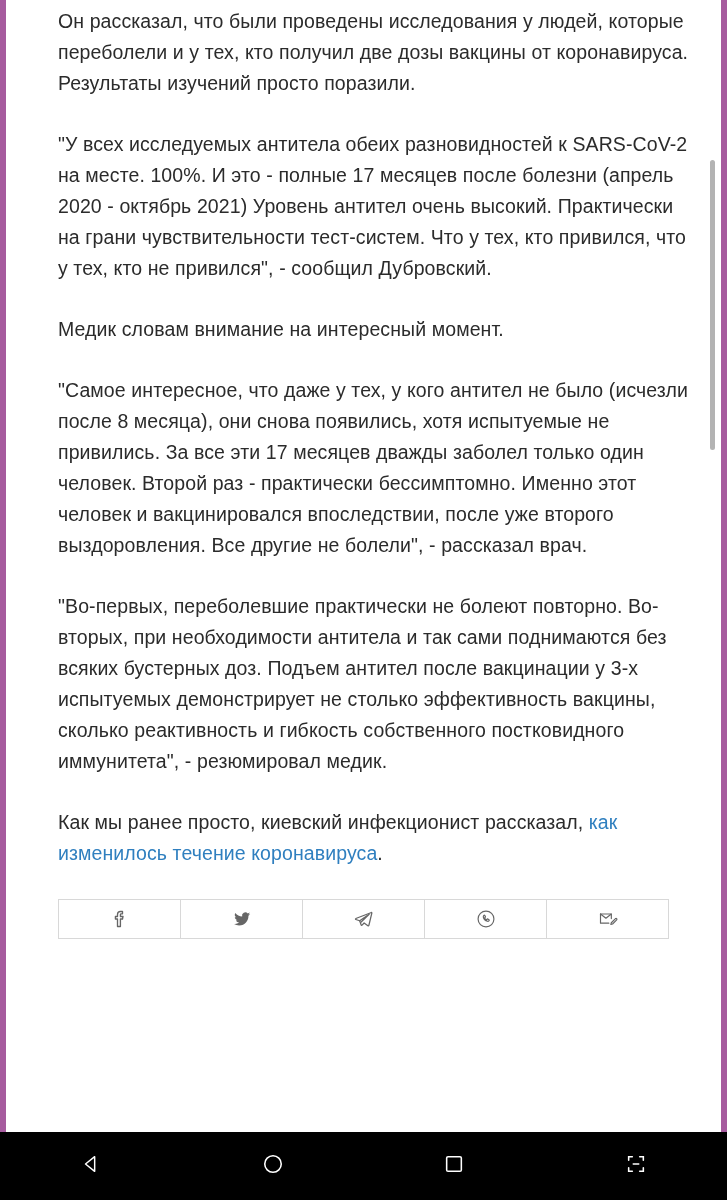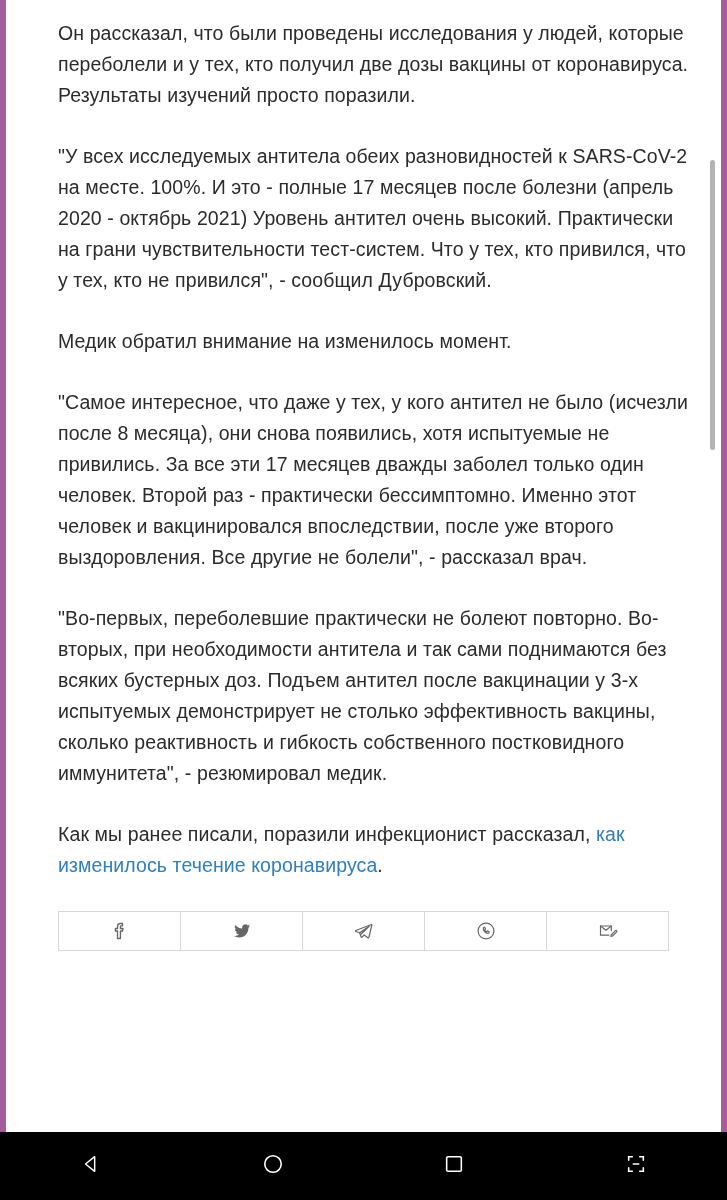--- a/index.html
+++ b/index.html
@@ -50,21 +50,21 @@
     position: absolute;
     right: 6px;
     top: 160px;
     width: 5px;
     height: 290px;
     background: #b3b3b3;
     border-radius: 3px;
   }
   .content {
     flex: 0 0 auto;
-    padding: 18px 36px 0 58px;
+    padding: 6px 36px 0 58px;
     box-sizing: border-box;
     width: 727px;
   }
   p.para {
     margin: 0 0 30px 0;
     font-size: 19.5px;
     line-height: 31px;
     color: #2b2b2b;
     font-family: "Liberation Sans", sans-serif;
     letter-spacing: 0.1px;
@@ -127,25 +127,25 @@
   <div class="left-edge"></div>
   <div class="right-edge"></div>
   <div class="scrollbar-track">
     <div class="scrollbar-thumb"></div>
   </div>
 
   <div class="content">
 
     <p class="para">Он рассказал, что были проведены исследования у людей, которые переболели и у тех, кто получил две дозы вакцины от коронавируса. Результаты изучений просто поразили.</p>
     <p class="para">"У всех исследуемых антитела обеих разновидностей к SARS-CoV-2 на месте. 100%. И это - полные 17 месяцев после болезни (апрель 2020 - октябрь 2021) Уровень антител очень высокий. Практически на грани чувствительности тест-систем. Что у тех, кто привился, что у тех, кто не привился", - сообщил Дубровский.</p>
-    <p class="para">Медик обратил внимание на изменилось момент.</p>
+    <p class="para">Медик словам внимание на интересный момент.</p>
     <p class="para">"Самое интересное, что даже у тех, у кого антител не было (исчезли после 8 месяца), они снова появились, хотя испытуемые не привились. За все эти 17 месяцев дважды заболел только один человек. Второй раз - практически бессимптомно. Именно этот человек и вакцинировался впоследствии, после уже второго выздоровления. Все другие не болели", - рассказал врач.</p>
     <p class="para">"Во-первых, переболевшие практически не болеют повторно. Во-вторых, при необходимости антитела и так сами поднимаются без всяких бустерных доз. Подъем антител после вакцинации у 3-х испытуемых демонстрирует не столько эффективность вакцины, сколько реактивность и гибкость собственного постковидного иммунитета", - резюмировал медик.</p>
 
-    <p class="para"><span>Как мы ранее писали, поразили инфекционист рассказал, </span><a class="inline-link" href="#">как изменилось течение коронавируса</a><span>.</span></p>
+    <p class="para"><span>Как мы ранее просто, киевский инфекционист рассказал, </span><a class="inline-link" href="#">как изменилось течение коронавируса</a><span>.</span></p>
 
     <div class="share-bar">
 
       <div class="share-btn">
         <span>
           <svg width="20" height="20" viewBox="0 0 24 24" fill="none" stroke="#666" stroke-width="1.6" stroke-linecap="round" stroke-linejoin="round">
             <path d="M15 3h-2.5A3.5 3.5 0 0 0 9 6.5V9H6.5v3H9v9h3.5v-9H15l.6-3H12.5V6.7c0-.6.3-.9.9-.9H15V3z"></path>
           </svg>
         </span>
       </div>

